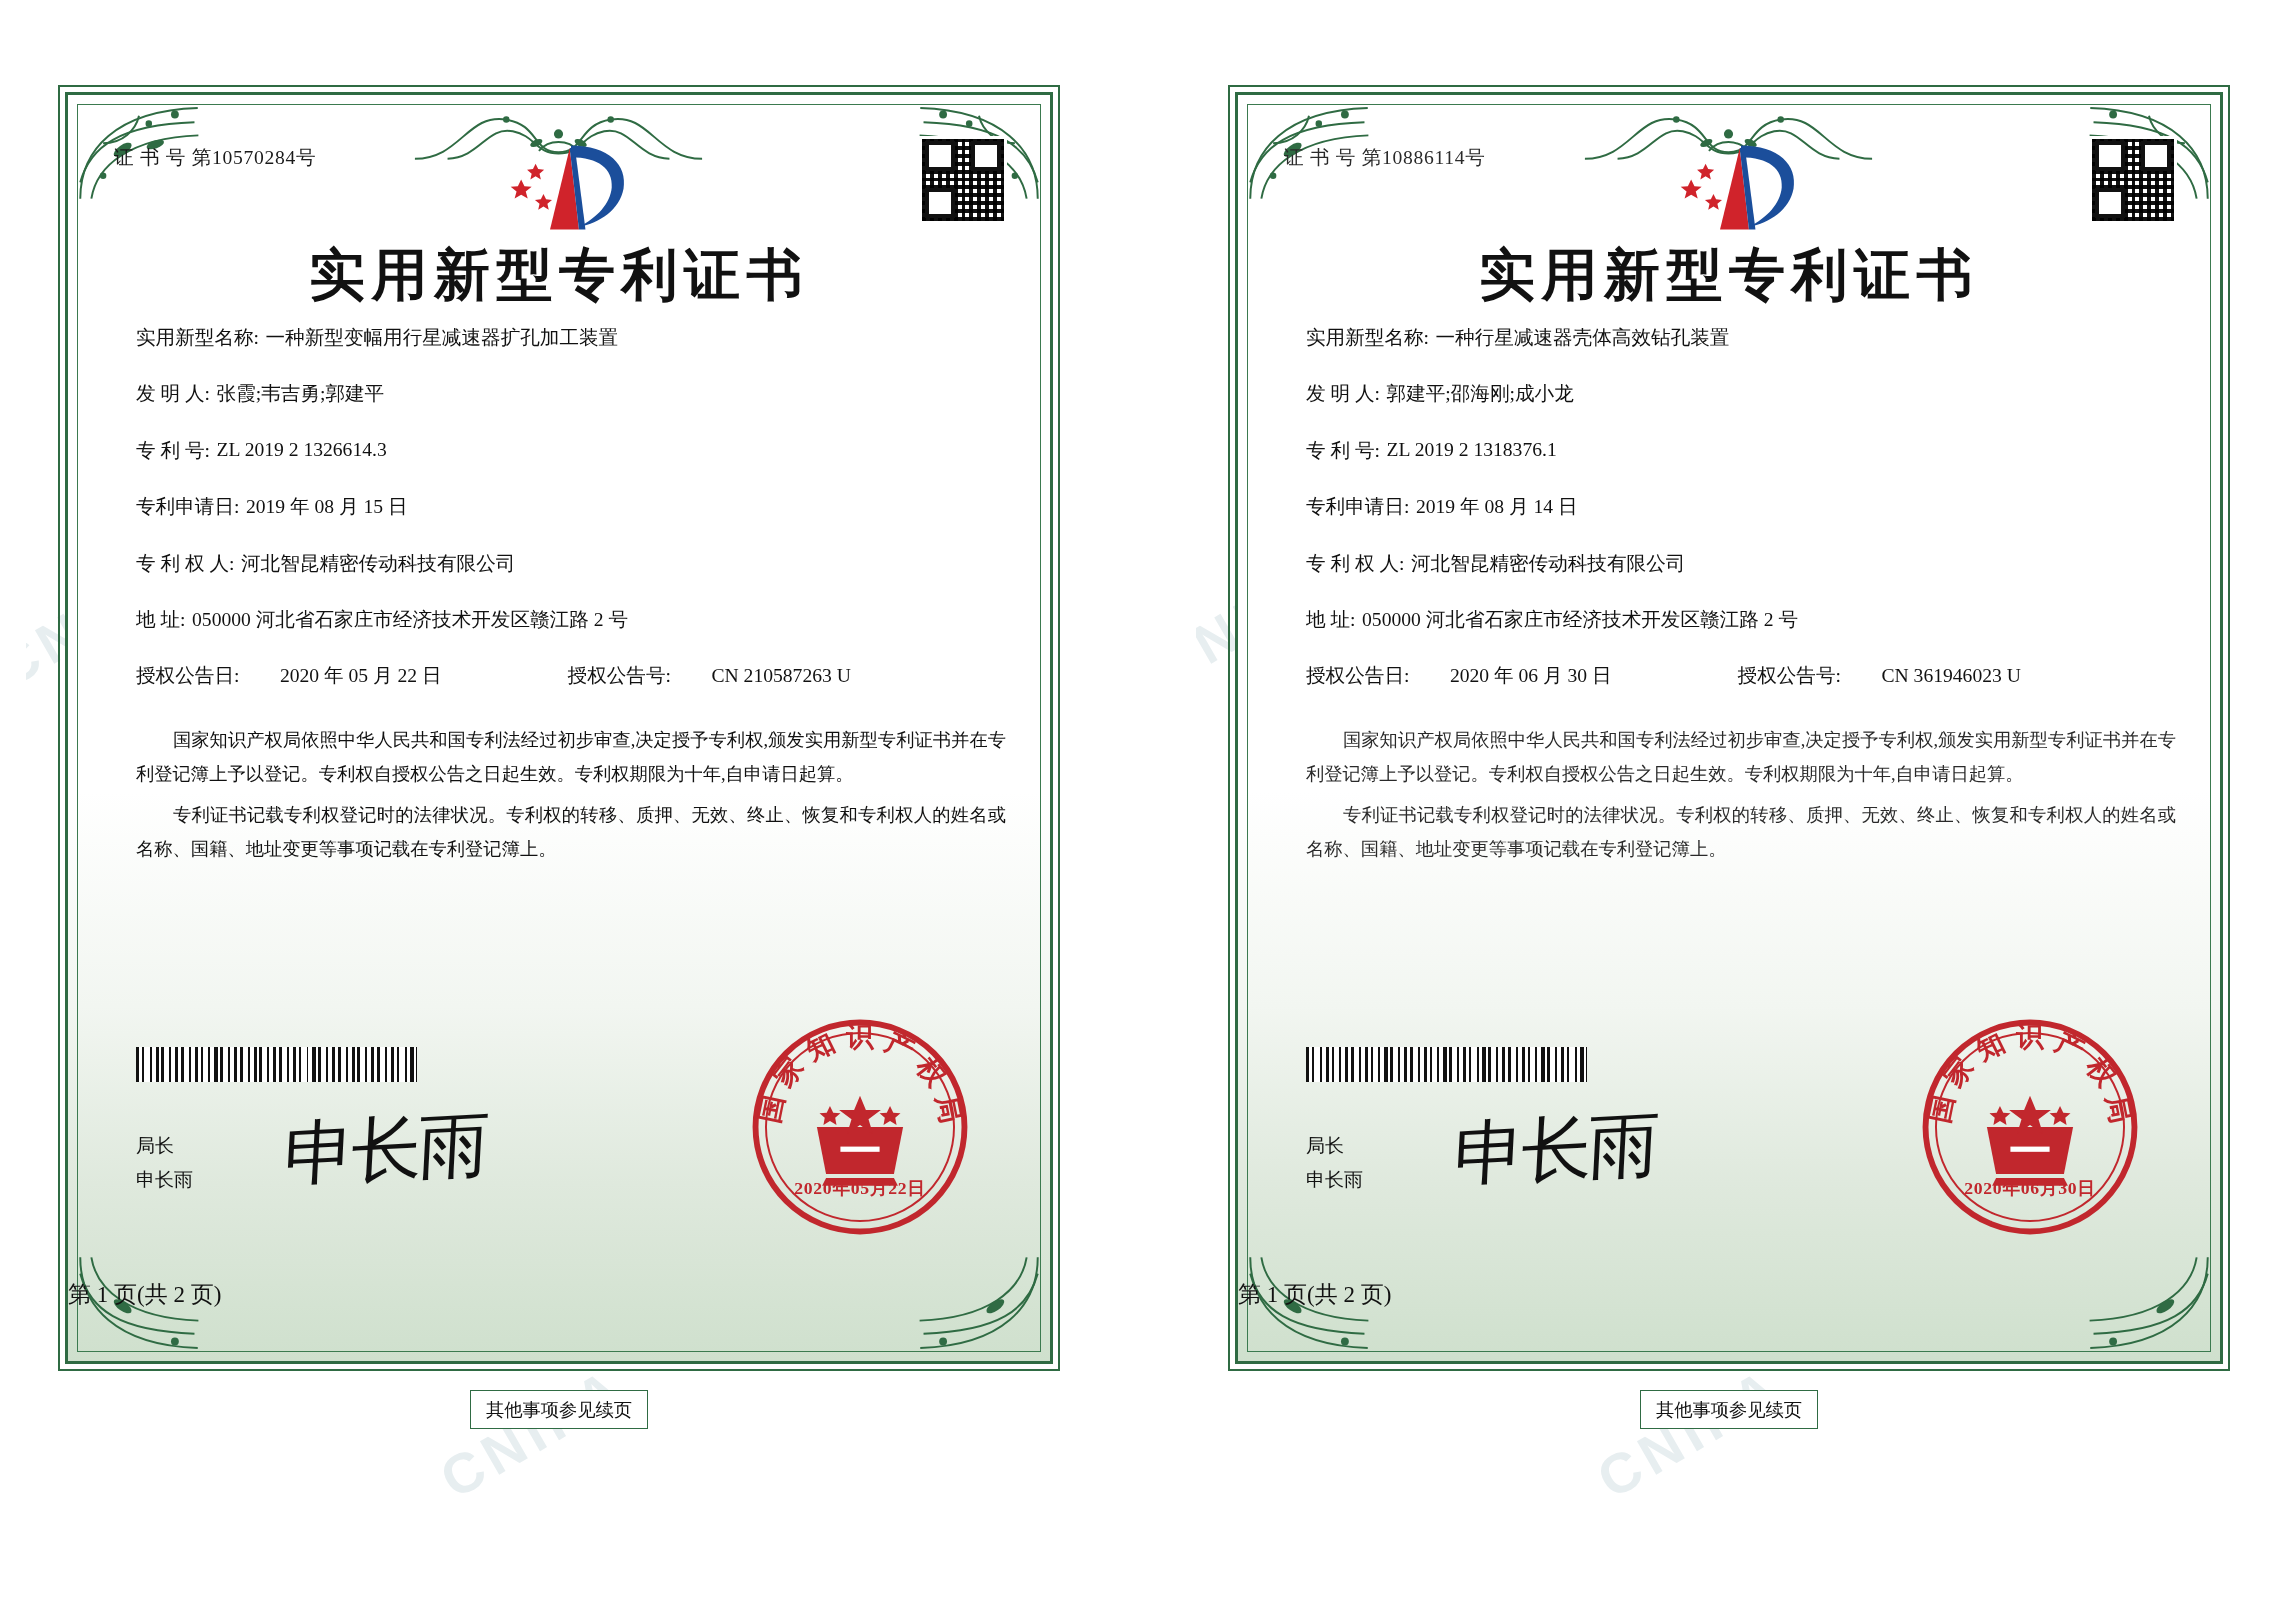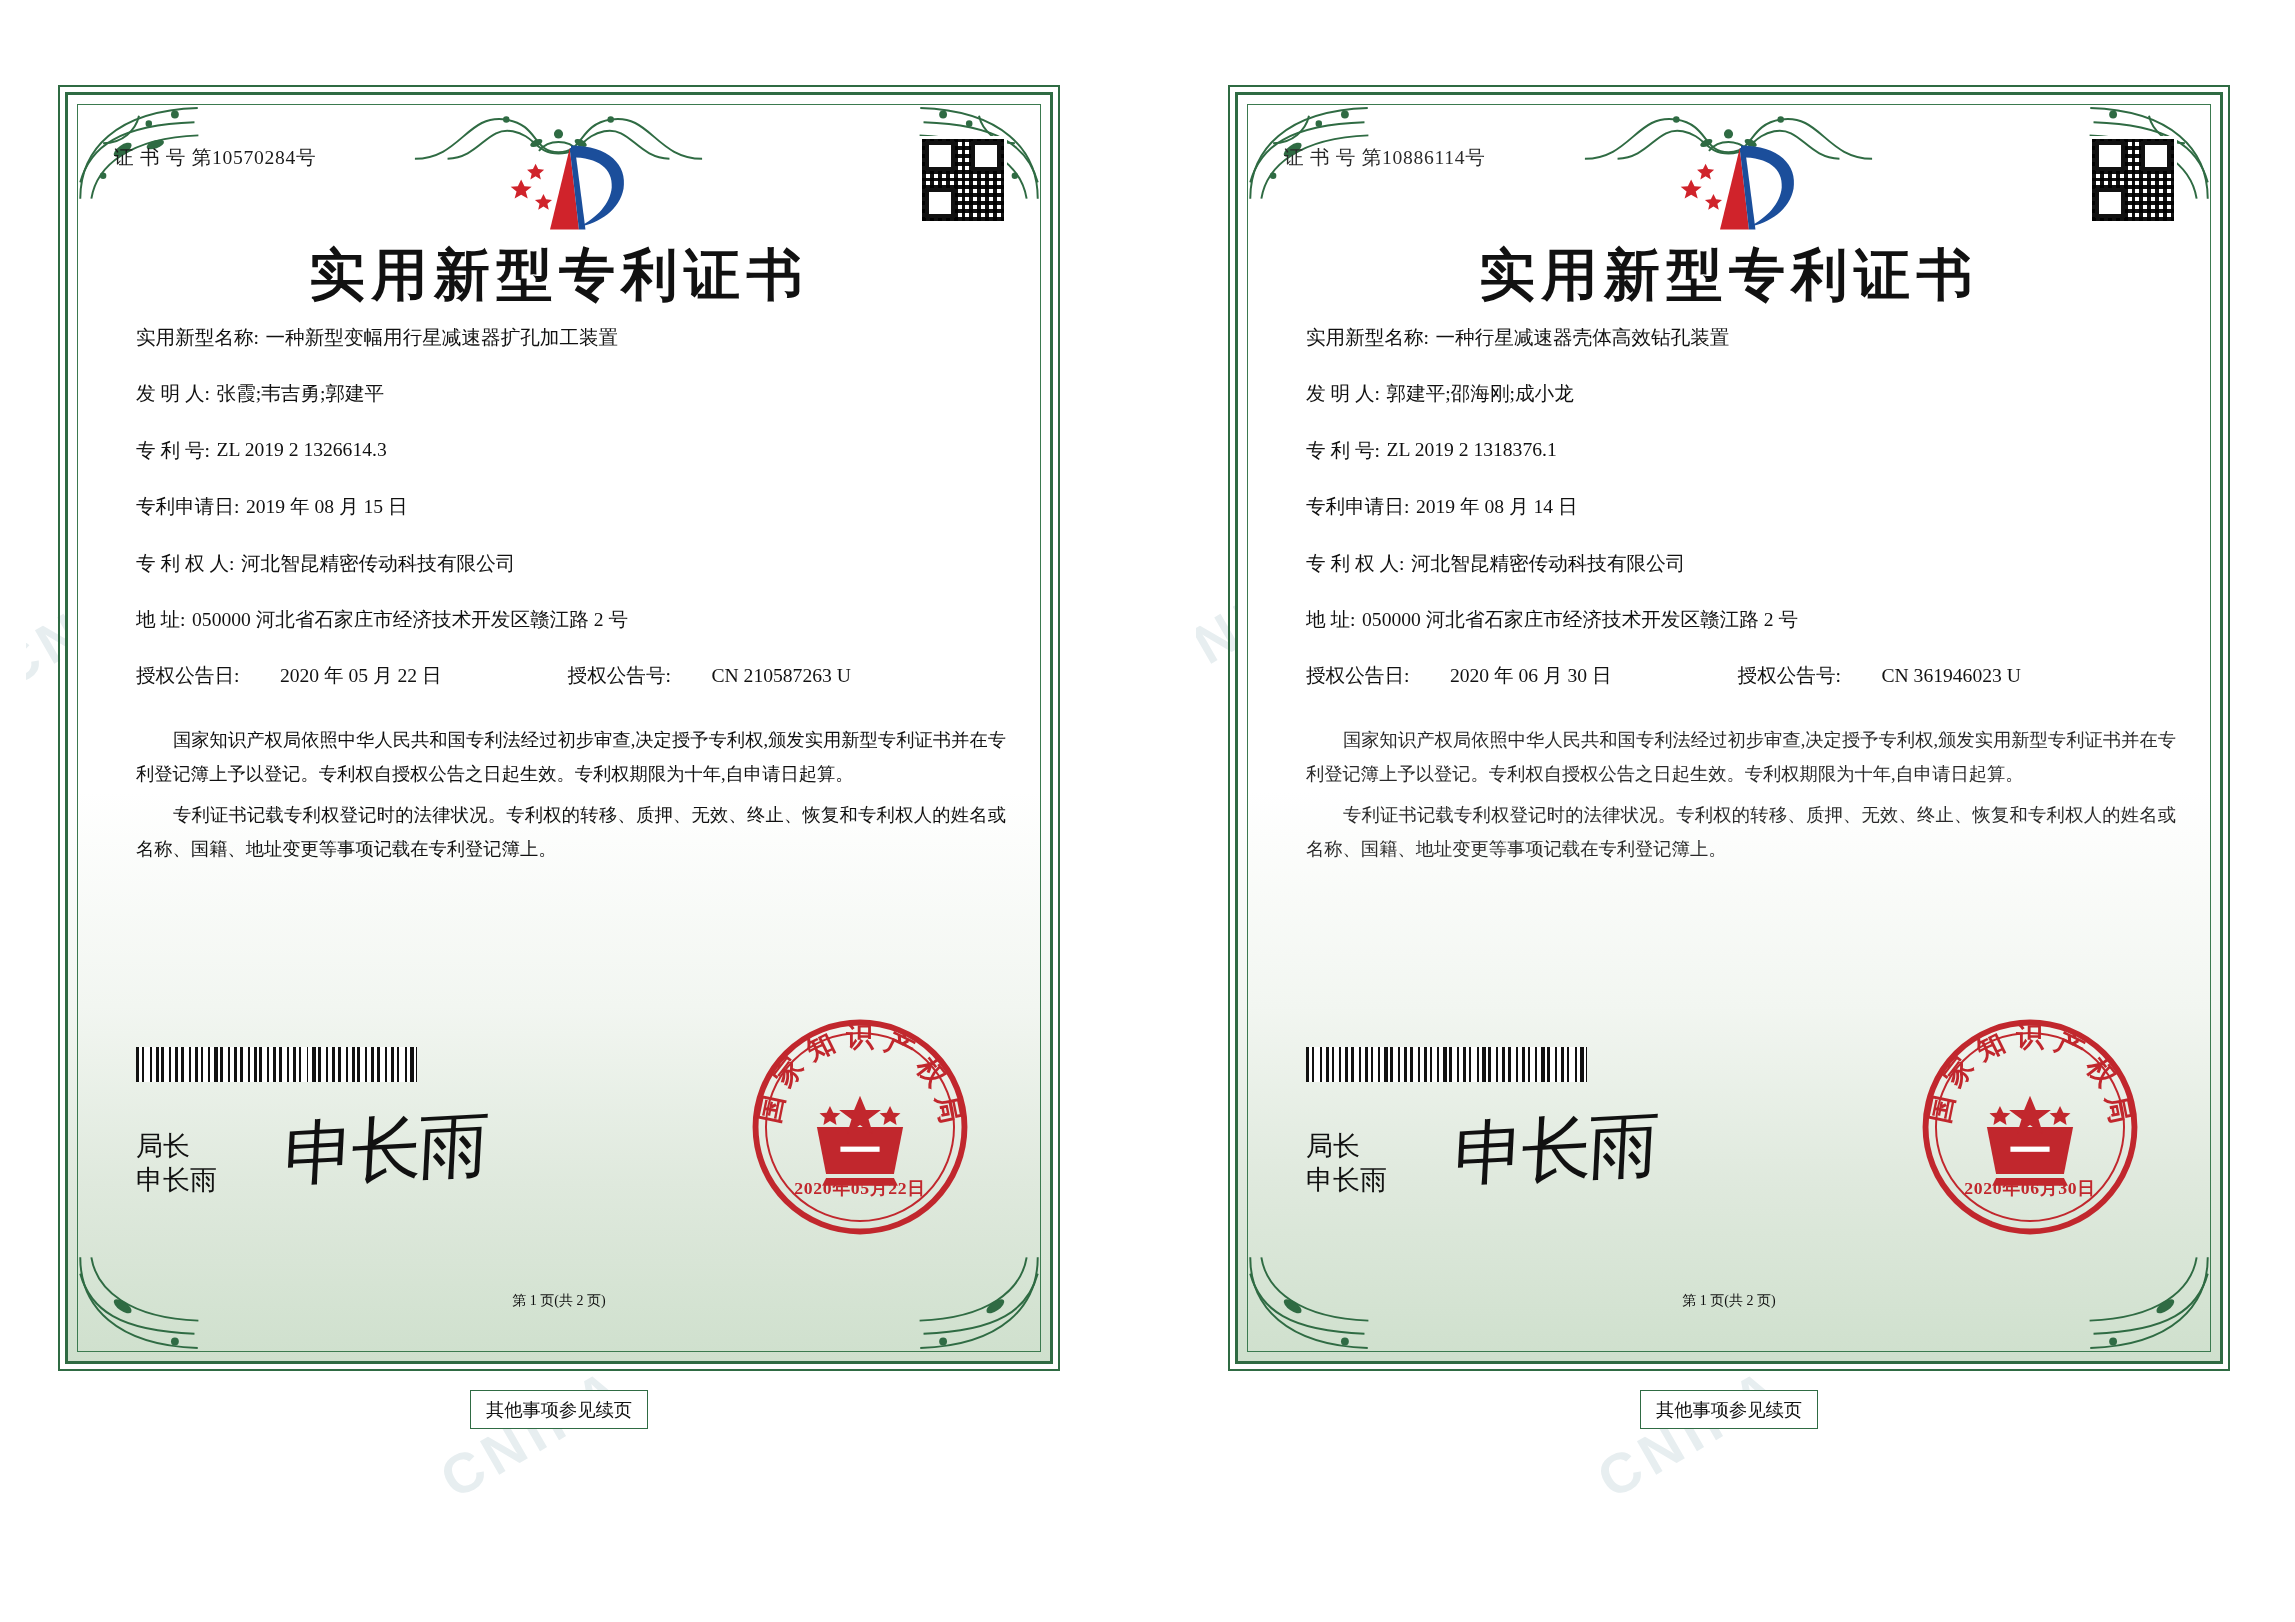--- a/index.html
+++ b/index.html
@@ -107,42 +107,42 @@
   .para p{margin:0 0 6.5px 0;text-indent:37px;}
 
   
   .barcode{
     position:absolute;left:68px;top:952px;width:281px;height:35px;
     background:repeating-linear-gradient(90deg,
       #111 0 3.3px,#fff 3.3px 5.9px,#111 5.9px 8.5px,#fff 8.5px 13.7px,#111 13.7px 15.7px,#fff 15.7px 19.6px);
   }
   
   .sig-lab{
-    position:absolute;left:68px;top:1034px;font-size:27px;line-height:34px;color:#111;
+    position:absolute;left:68px;top:1034px;font-size:19px;line-height:34px;color:#111;
   }
   .sig-hand{
     position:absolute;left:216px;top:1008px;
     font-size:71px;color:#111;
     font-family:"DejaVu Serif", serif;
     transform:rotate(-3deg) skewX(-6deg);
     letter-spacing:-3.9px;
   }
   
   .seal{
     position:absolute;right:79px;top:921px;width:222px;height:222px;
   }
   .seal svg{width:100%;height:100%;}
   .seal-date{
     position:absolute;left:0;right:0;bottom:38px;text-align:center;
     color:#c1272d;font-size:17.7px;letter-spacing:0.7px;font-weight:bold;
   }
   
   .pfoot{
-    position:absolute;left:0;right:0;bottom:51px;text-align:center;
-    font-size:14px;color:#111;
+    position:absolute;left:0;right:0;bottom:51px;text-align:left;
+    font-size:23px;color:#111;
   }
   .note{
     position:absolute;left:0;right:0;bottom:-68px;text-align:center;
   }
   .note span{
     display:inline-block;border:1.3px solid #2f6b43;padding:5.9px 14.4px;
     font-size:18.3px;color:#111;background:#fff;
   }
   
   .cert.blurry .cert-inner{filter:blur(0.4px);}

